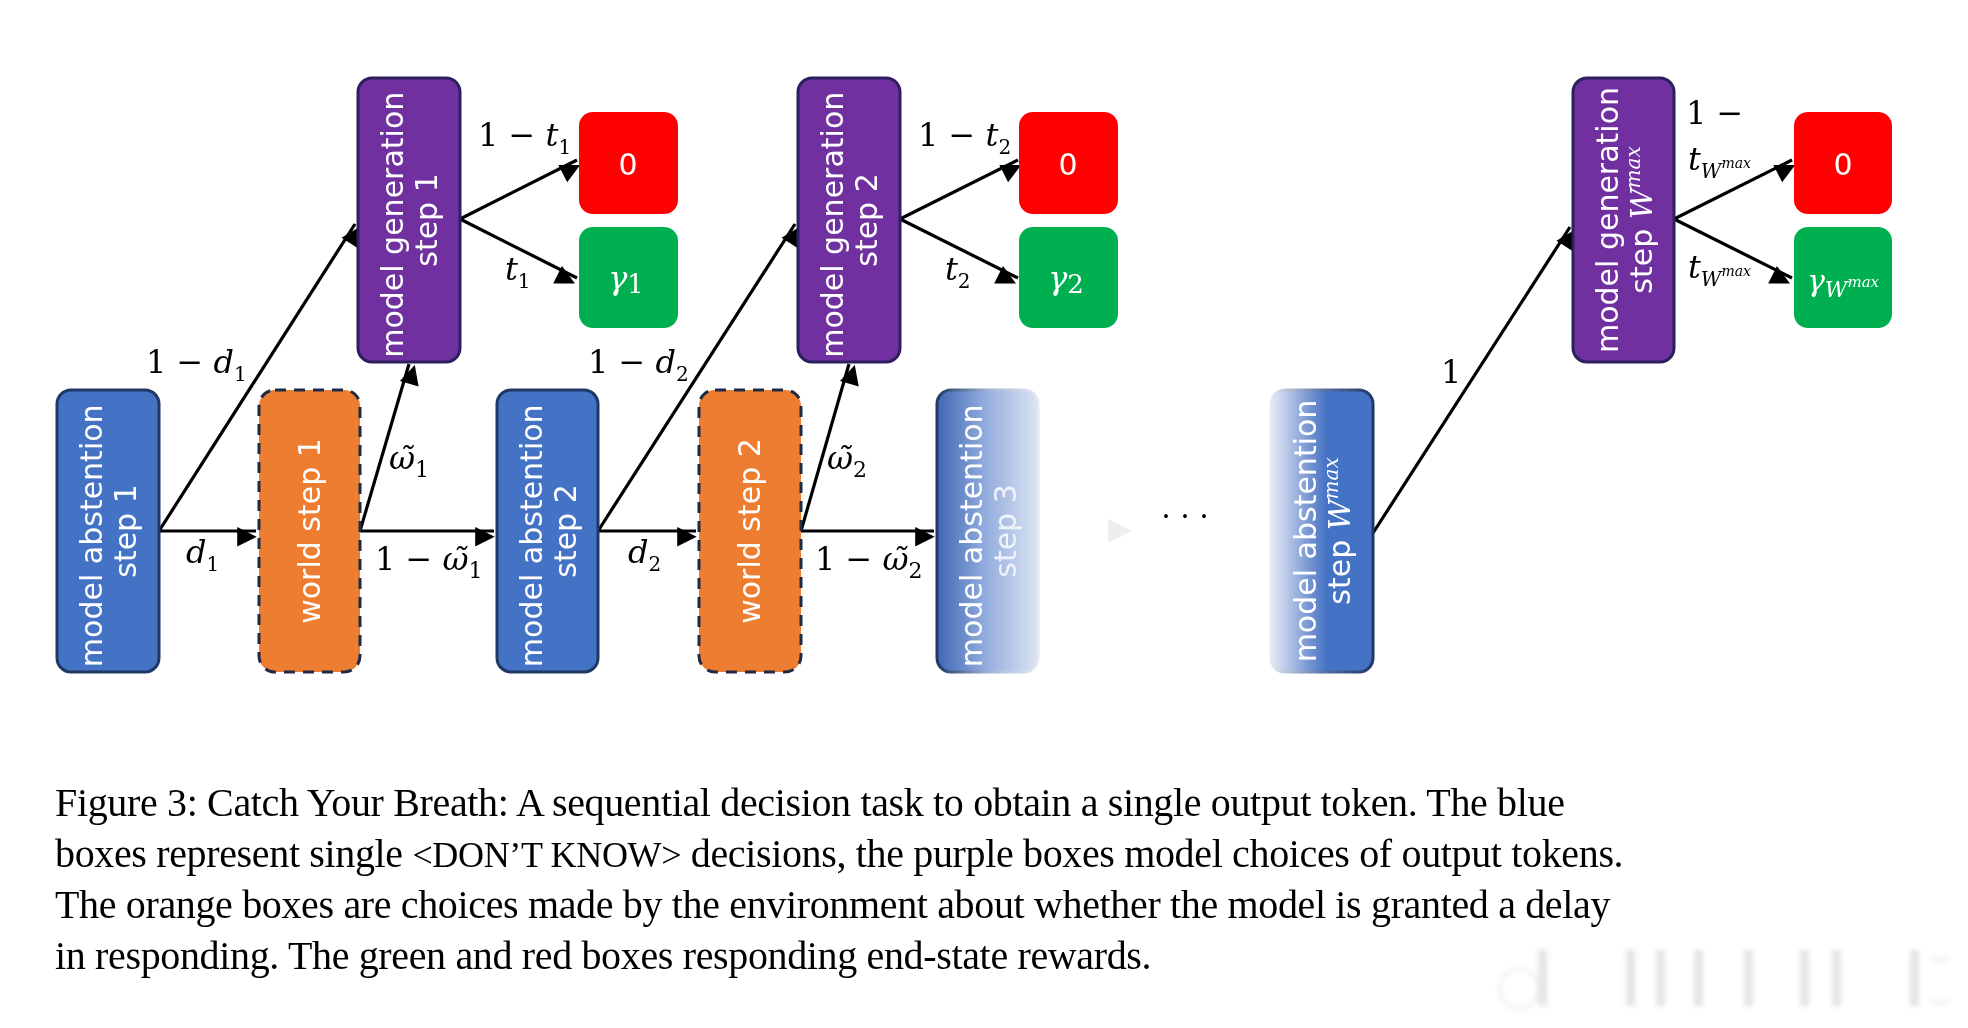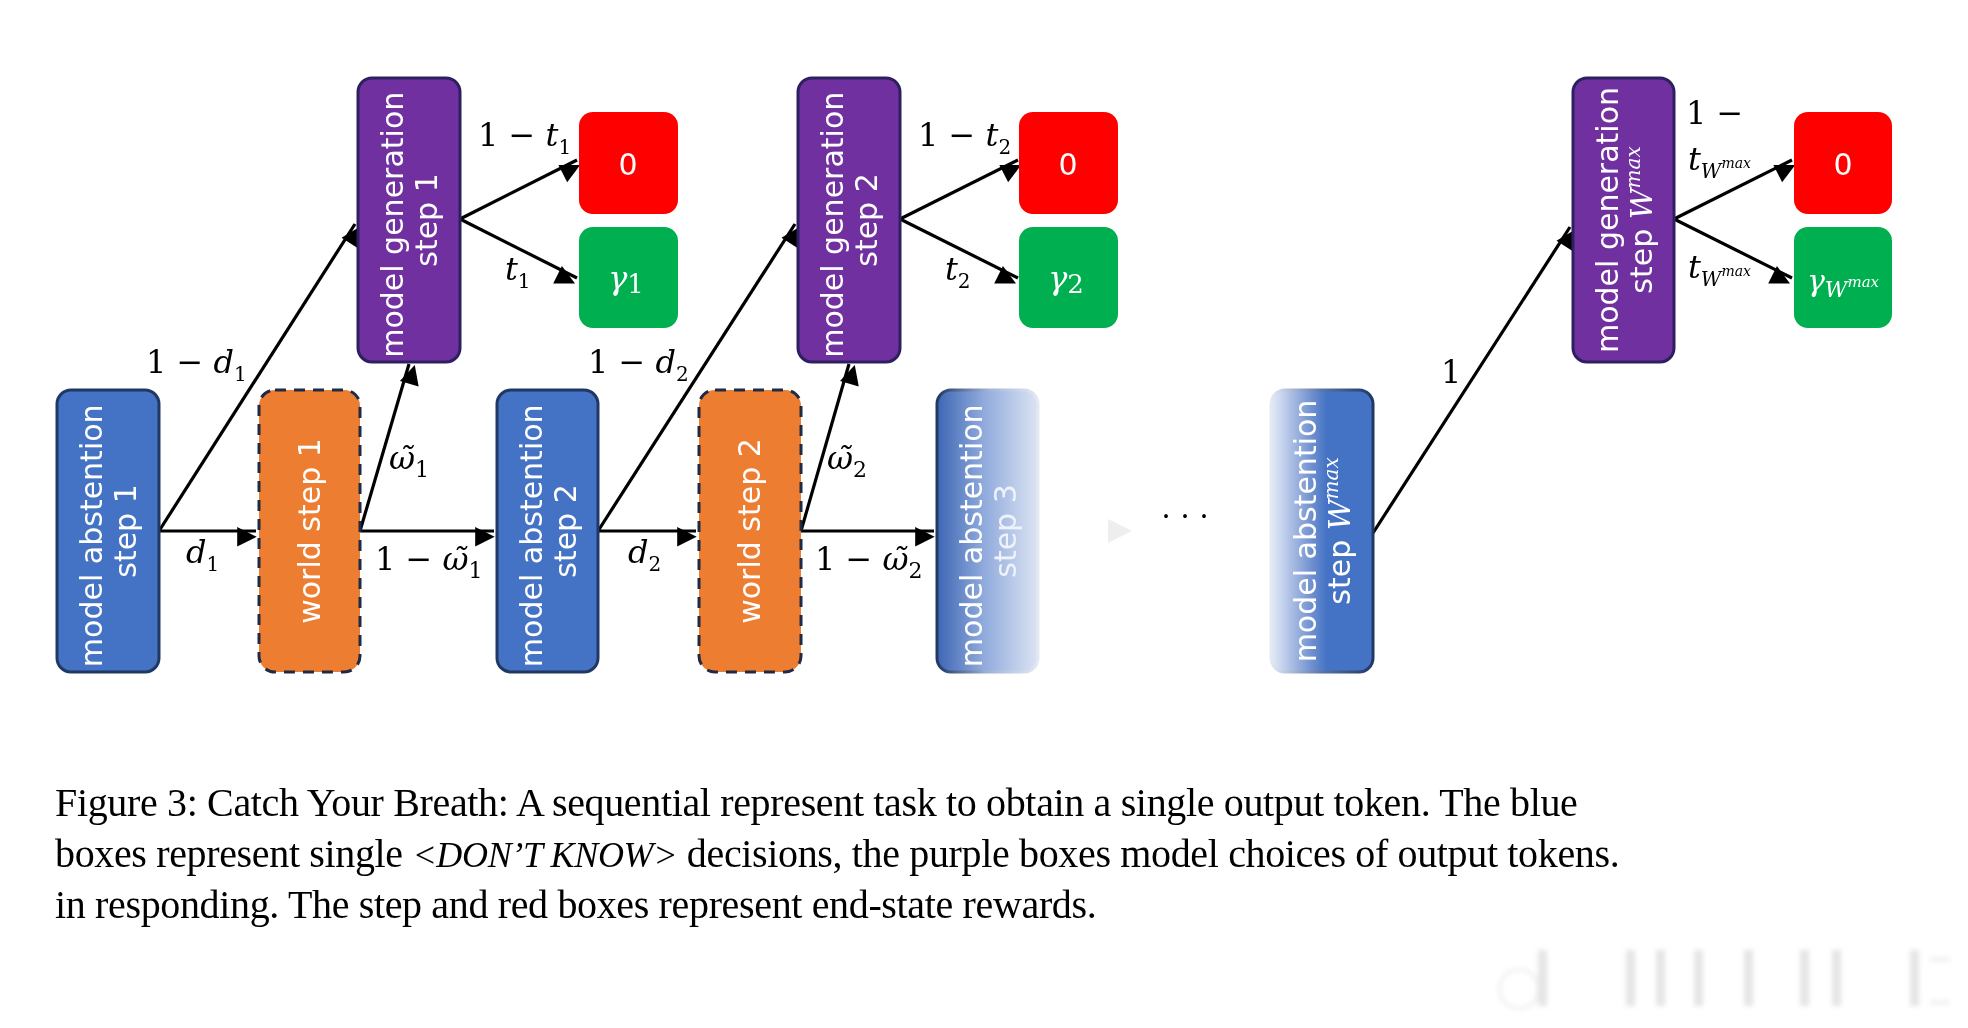--- a/index.html
+++ b/index.html
@@ -9,21 +9,21 @@
   .math { font-family: "DejaVu Serif", serif; font-style: italic; fill: #000000; }
   .math-up { font-family: "DejaVu Serif", serif; font-style: normal; fill: #000000; }
   .reward-text { font-family: "DejaVu Sans", sans-serif; fill: #ffffff; }
   .reward-math { font-family: "DejaVu Serif", serif; font-style: italic; fill: #ffffff; }
   #caption {
     position: absolute; left: 55px; top: 778px; width: 1860px;
     font-family: "Liberation Serif", serif; font-size: 40px; line-height: 50.5px;
     color: #000000; letter-spacing: -0.35px;
   }
   #caption .line { display: block; white-space: nowrap; }
-  #caption .sc { font-variant: small-caps; font-size: 36px; font-style: italic; }
+  #caption .sc { font-variant: small-caps; font-size: 36px; }
   #watermark {
     position: absolute; left: 1498px; top: 950px; width: 452px; height: 56px;
     opacity: 0.55; filter: blur(2.5px);
   }
   #watermark .bar { position: absolute; top: 0; width: 9px; height: 56px; background: #cfcfcf; }
   #watermark .lines { position: absolute; right: 0; top: 8px; width: 20px; height: 40px;
     border-top: 3px solid #d8d8d8; border-bottom: 3px solid #d8d8d8; }
   #watermark .circle { position: absolute; left: 0; top: 18px; width: 36px; height: 36px;
     border: 3px solid #e2e2e2; border-radius: 50%; }
 </style>
@@ -215,23 +215,24 @@
 
   <text class="math-up" x="1441" y="383" font-size="32">1</text>
 
   <text class="math-up" x="1686" y="124" font-size="32">1 − </text>
   <text x="1688" y="170" font-size="32"><tspan class="math">t</tspan><tspan class="math" font-size="20" dy="8">W</tspan><tspan class="math" font-size="14" dy="-10">max</tspan></text>
 
   <text x="1688" y="278" font-size="32"><tspan class="math">t</tspan><tspan class="math" font-size="20" dy="8">W</tspan><tspan class="math" font-size="14" dy="-10">max</tspan></text>
 </svg>
 
 <div id="caption">
-  <span class="line">Figure 3: Catch Your Breath: A sequential represent task to obtain a single output token. The blue</span>
+  <span class="line">Figure 3: Catch Your Breath: A sequential decision task to obtain a single output token. The blue</span>
   <span class="line"><span>boxes represent single </span><span class="sc">&lt;DON’T KNOW&gt;</span><span> decisions, the purple boxes model choices of output tokens.</span></span>
-  <span class="line">in responding. The step and red boxes represent end-state rewards.</span>
+  <span class="line">The orange boxes are choices made by the environment about whether the model is granted a delay</span>
+  <span class="line">in responding. The green and red boxes responding end-state rewards.</span>
 </div>
 
 <div id="watermark">
   <div class="circle"></div>
   <div class="bar" style="left:40px"></div>
   <div class="bar" style="left:128px"></div>
   <div class="bar" style="left:158px"></div>
   <div class="bar" style="left:196px"></div>
   <div class="bar" style="left:246px"></div>
   <div class="bar" style="left:302px"></div>

